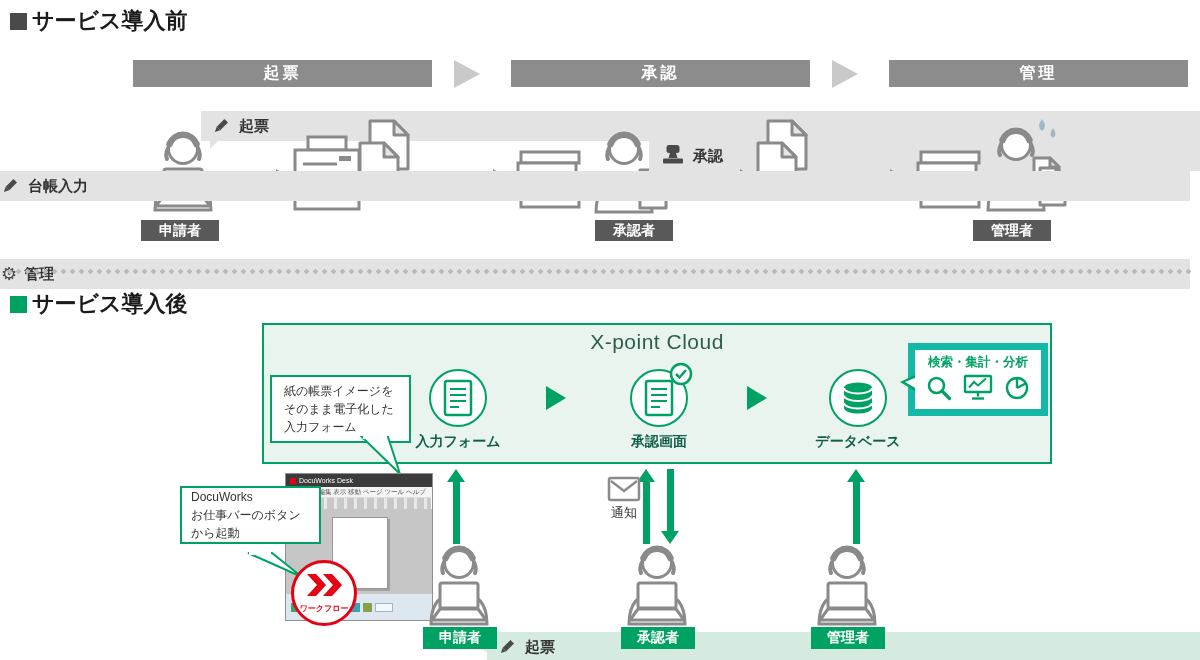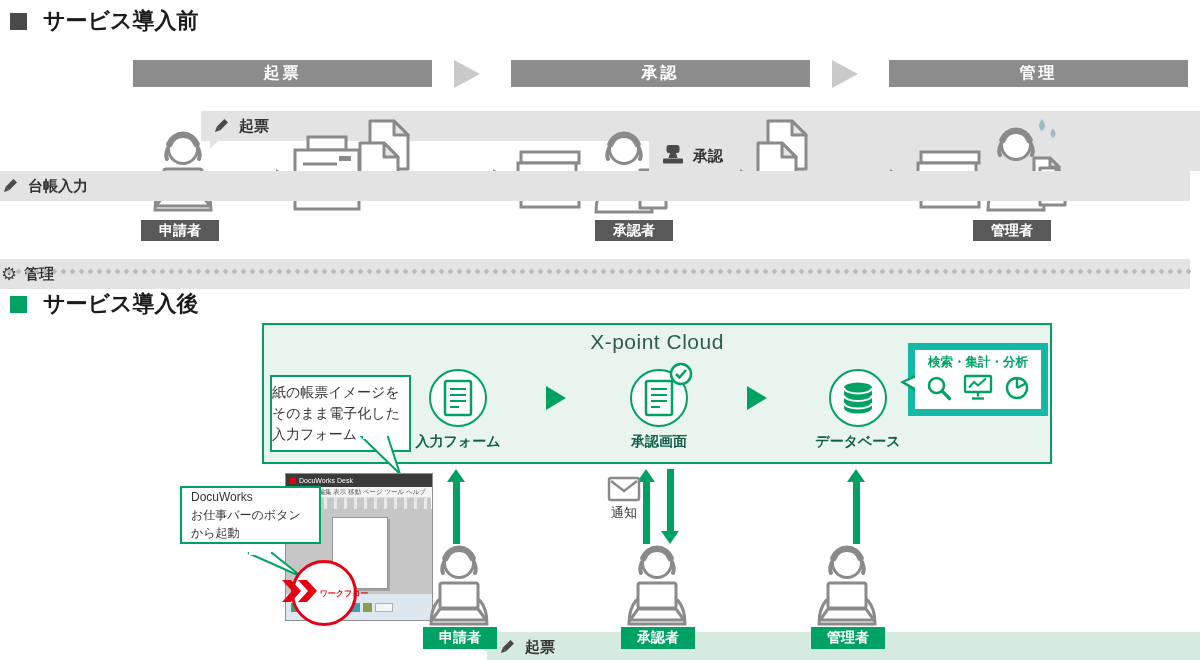--- a/index.html
+++ b/index.html
@@ -1,19 +1,19 @@
 <!DOCTYPE html>
 <html><head>
 <meta charset="utf-8">
 <style>
   *{margin:0;padding:0;box-sizing:border-box}
   body{background:#fff;font-family:"Liberation Sans","DejaVu Sans",sans-serif}
   .canvas{position:relative;width:1200px;height:660px;background:#fff;overflow:hidden}
   .a{position:absolute}
-  .sec-title{display:flex;align-items:center;gap:16px;font-size:22px;font-weight:bold;color:#1b1b1b;white-space:nowrap}
+  .sec-title{display:flex;align-items:center;gap:5px;font-size:22px;font-weight:bold;color:#1b1b1b;white-space:nowrap}
   .sq{width:17px;height:17px;background:#4a4a4a;flex:none}
   .sq.green{background:#00a263}
   .bar{background:#8c8c8c;color:#fff;font-size:16px;font-weight:bold;display:flex;align-items:center;justify-content:center;height:27px;letter-spacing:3px}
   .tri{width:0;height:0;border-left:26px solid #c9c9c9;border-top:14px solid transparent;border-bottom:14px solid transparent}
   .alabel{background:#595959;color:#fff;font-size:14px;font-weight:bold;display:flex;align-items:center;justify-content:center;height:21px}
   .alabel.green{background:#00a263;height:22px}
   .tag{position:relative;display:flex;align-items:center;gap:7px;height:30px;padding:0 11px;font-size:15px;font-weight:bold;color:#333;background:#e3e3e3;white-space:nowrap}
   .tag.green{background:#d6ebdf}
   .tail-dl::after{content:"";position:absolute;left:9px;bottom:-8px;width:0;height:0;border-top:9px solid #e3e3e3;border-right:9px solid transparent}
   .tail-l::after{content:"";position:absolute;left:-8px;top:9px;width:0;height:0;border-right:9px solid #e3e3e3;border-top:6px solid transparent;border-bottom:6px solid transparent}
@@ -26,39 +26,39 @@
   .vh-dn{width:0;height:0;border-top:13px solid #00a263;border-left:9px solid transparent;border-right:9px solid transparent}
   .vs{width:7px;background:#00a263;flex:1}
   .dots{height:5px;background-image:radial-gradient(circle,#b9b9b9 2px,transparent 2.4px);background-size:9px 5px;background-repeat:repeat-x}
   .gbox{border:2px solid #00a263;background:#e9f4ee}
   .cloud-title{font-size:21px;color:#2e5c4e;text-align:center;letter-spacing:.5px}
   .node{width:58px;height:58px;border-radius:50%;background:#fff;border:2px solid #00a263;display:flex;align-items:center;justify-content:center}
   .badge{position:absolute;top:-9px;right:-7px}
   .nlabel{font-size:14px;font-weight:bold;color:#0f5f4a;text-align:center;white-space:nowrap}
   .play{width:0;height:0;border-left:20px solid #00a263;border-top:12px solid transparent;border-bottom:12px solid transparent}
   .callout{background:#fff;border:2px solid #00a263;color:#333;line-height:1.5}
-  .fcall{font-size:14px;padding:5px 0}
+  .fcall{font-size:12px;padding:5px 12px}
   .dcall{font-size:12px;padding:0 9px}
   .bubble{background:#fff;border:7px solid #14b8a6;padding:4px 6px}
   .bubble::before{content:"";position:absolute;left:-15px;top:25px;border-right:15px solid #00a263;border-top:7px solid transparent;border-bottom:9px solid transparent}
   .bubble::after{content:"";position:absolute;left:-10px;top:27px;border-right:12px solid #fff;border-top:5px solid transparent;border-bottom:7px solid transparent}
   .btitle{font-size:12.5px;font-weight:bold;color:#00a263;text-align:center;white-space:nowrap}
   .bicons{display:flex;justify-content:center;align-items:center;gap:11px;margin-top:3px}
   .notify{font-size:13px;font-weight:normal;color:#333;text-align:center}
   .gear{font-size:18px;color:#4a4a4a;line-height:1}
   .dw{width:148px;height:148px;border:1px solid #8f8f8f;background:#fff;display:flex;flex-direction:column}
   .dw-title{height:13px;background:#3b3b3b;color:#fff;font-size:7px;display:flex;align-items:center;gap:3px;padding:0 4px;white-space:nowrap;overflow:hidden}
   .dw-dot{width:6px;height:6px;background:#e60012;flex:none}
   .dw-menu{height:10px;background:#f4f4f4;font-size:6.5px;color:#555;line-height:10px;padding:0 4px;white-space:nowrap;overflow:hidden}
   .dw-tools{height:12px;margin:0 1px;border-top:1px solid #ddd;background:#e9e9e9;background-image:repeating-linear-gradient(90deg,#c8c8c8 0 7px,#e9e9e9 7px 10px)}
   .dw-body{flex:1;background:#c6c6c6;position:relative}
   .dw-page{position:absolute;left:46px;top:8px;width:56px;height:72px;background:#fff;border:1px solid #979797;box-shadow:2px 2px 0 rgba(0,0,0,.18)}
   .dw-bar{height:26px;background:#dce7f0;display:flex;align-items:center;gap:3px;padding:0 5px}
   .dw-bar span{width:9px;height:9px;display:block;flex:none}
-  .redc{width:66px;height:66px;border-radius:50%;background:#fff;border:3px solid #e60012;display:flex;flex-direction:row;align-items:center;justify-content:center;gap:2px}
+  .redc{width:66px;height:66px;border-radius:50%;background:#fff;border:3px solid #e60012;display:flex;flex-direction:column;align-items:center;justify-content:center;gap:2px}
   .wf{font-size:8px;font-weight:bold;color:#e60012;white-space:nowrap}
 </style>
 </head>
 <body>
 
 <div class="canvas">
 
   <div class="a sec-title" style="left:10px;top:6px">
     <span class="sq"></span>
     <span>サービス導入前</span>

